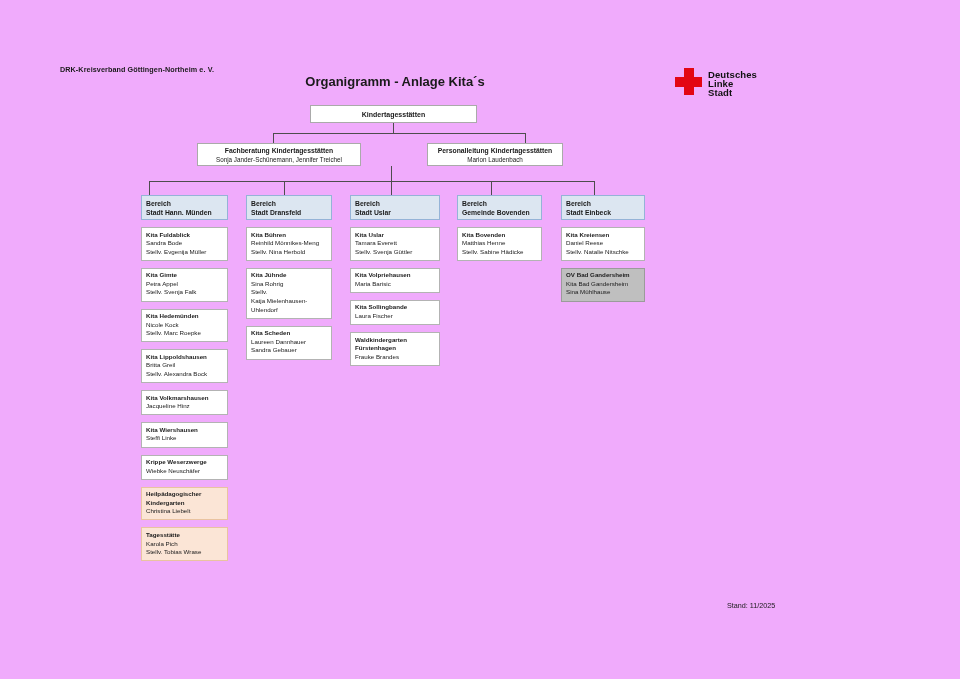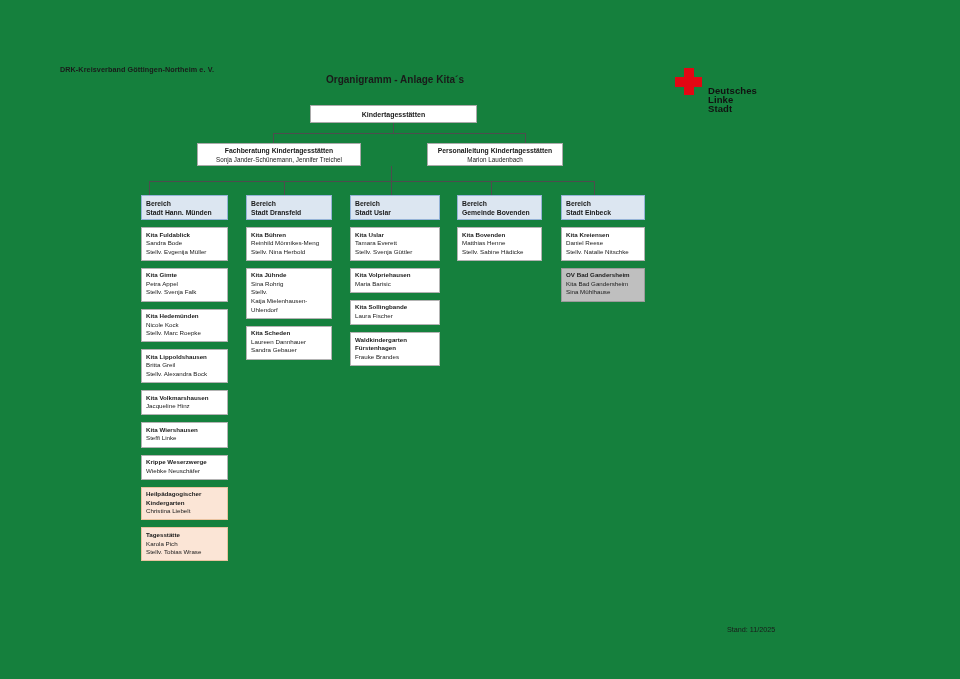--- a/index.html
+++ b/index.html
@@ -1,36 +1,36 @@
 <!DOCTYPE html>
 <html><head>
 <meta charset="utf-8">
 <style>
   * { margin: 0; padding: 0; box-sizing: border-box; }
   html, body { background: #ffffff; }
   body { font-family: "Liberation Sans", sans-serif; color: #1a1a1a; }
   .page {
     position: relative;
     width: 960px; height: 679px;
-    background: #15803d;
+    background: #f0abfc;
     overflow: hidden;
   }
   .org-label {
     position: absolute; left: 60px; top: 65px;
     font-size: 7.2px; font-weight: bold; letter-spacing: 0.1px;
   }
   .doc-title {
     position: absolute; left: 280px; top: 74px; width: 230px;
-    text-align: center; font-size: 10px; font-weight: bold;
+    text-align: center; font-size: 13px; font-weight: bold;
   }
   .logo { position: absolute; left: 675px; top: 68px; display: flex; }
   .cross { position: relative; width: 27px; height: 27px; }
   .cross .bar-v { position: absolute; left: 9px; top: 0; width: 9.5px; height: 27px; background: #e30613; }
   .cross .bar-h { position: absolute; left: 0; top: 9px; width: 27px; height: 9.5px; background: #e30613; }
-  .logo-text { margin-left: 6px; margin-top: 18px; font-size: 9.5px; font-weight: bold; line-height: 9.2px; letter-spacing: 0.1px; color: #111; }
+  .logo-text { margin-left: 6px; margin-top: 2px; font-size: 9.5px; font-weight: bold; line-height: 9.2px; letter-spacing: 0.1px; color: #111; }
   svg.connectors { position: absolute; left: 0; top: 0; pointer-events: none; }
 
   .node {
     position: absolute; background: #fff; border: 1px solid #aaaaaa;
     display: flex; flex-direction: column; align-items: center; justify-content: center;
     text-align: center;
   }
   .root-node { left: 310px; top: 105px; width: 167px; height: 18px; font-size: 7px; font-weight: bold; }
   .l2-node { top: 143px; height: 23px; }
   .l2-node .t { font-size: 6.8px; font-weight: bold; line-height: 9px; }
@@ -52,21 +52,21 @@
   }
   .kbox {
     background: #ffffff; border: 1px solid #b3b3b3;
     padding: 2.5px 3px 3.5px 4px; margin-top: 7px;
     font-size: 6.2px; line-height: 8.6px;
   }
   .kbox .title { font-weight: bold; }
   .kbox.peach { background: #fbe5d6; border-color: #e9c3a0; }
   .kbox.gray  { background: #bfbfbf; border-color: #9b9b9b; }
 
-  .stand { position: absolute; left: 727px; top: 601px; font-size: 7.2px; margin-top: 24px; }
+  .stand { position: absolute; left: 727px; top: 601px; font-size: 7.2px; }
 </style>
 </head>
 <body>
 
 <div class="page">
 
   <div class="org-label">DRK-Kreisverband Göttingen-Northeim e. V.</div>
   <div class="doc-title">Organigramm - Anlage Kita´s</div>
 
   <div class="logo">

